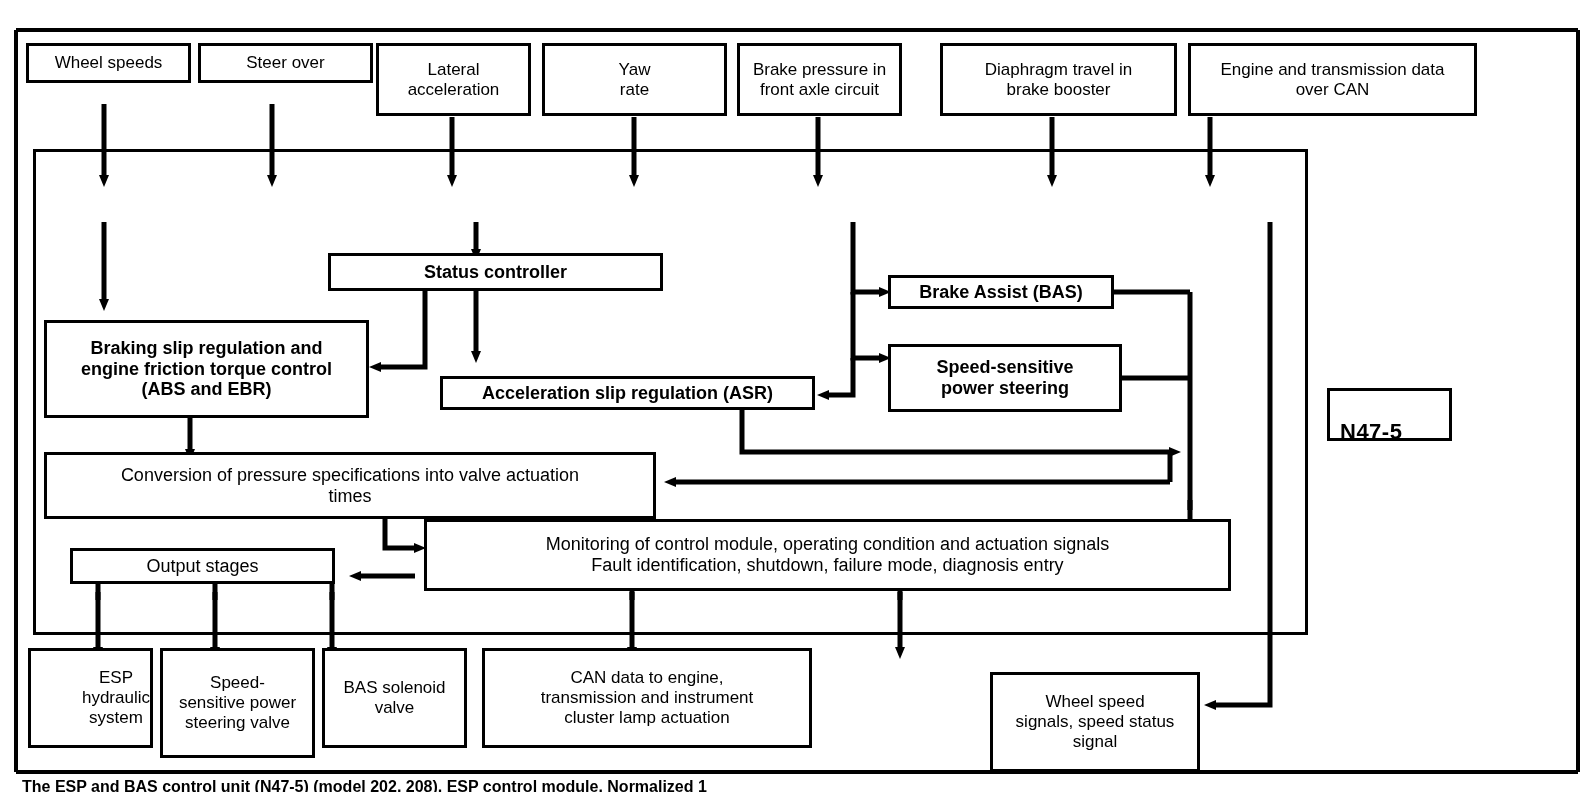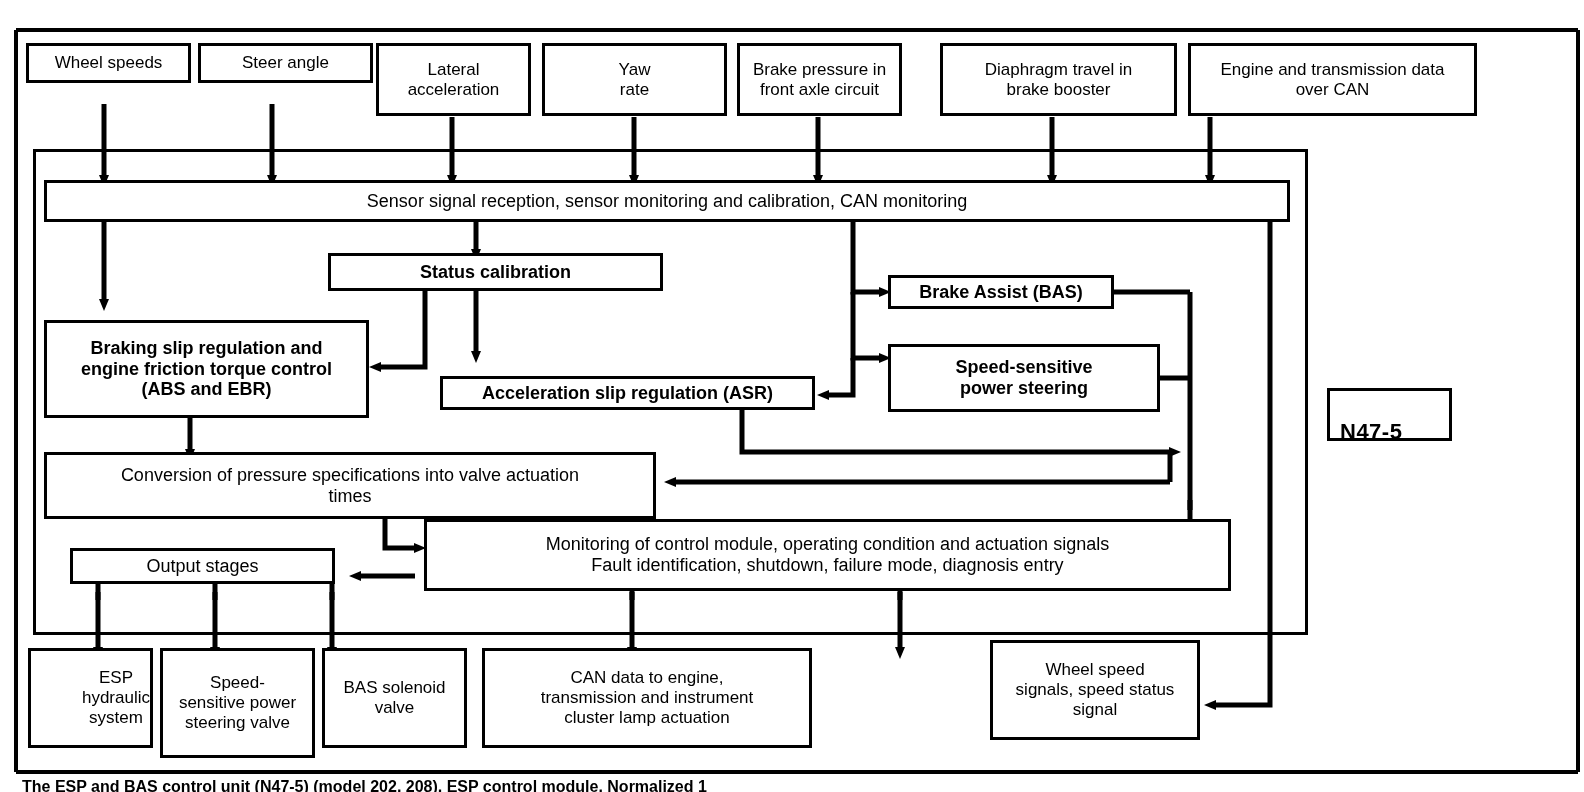--- a/index.html
+++ b/index.html
@@ -79,61 +79,58 @@
       <path d="M332,558 L332,600"></path>
       <path d="M632,519 L632,600"></path>
       <path d="M900,519 L900,600"></path>
     </g>
   </svg>
 
   <div class="box t16" style="left:26px;top:43px;width:165px;height:40px;">
     <span>Wheel speeds</span>
   </div>
   <div class="box t16" style="left:198px;top:43px;width:175px;height:40px;">
-    <span>Steer angle</span>
+    <span>Steer over</span>
   </div>
   <div class="box t16" style="left:542px;top:43px;width:185px;height:73px;">
     <span class="ml">Yaw<br>rate</span>
   </div>
   <div class="box t16" style="left:376px;top:43px;width:155px;height:73px;">
     <span class="ml">Lateral<br>acceleration</span>
   </div>
   <div class="box t16" style="left:737px;top:43px;width:165px;height:73px;">
     <span class="ml">Brake pressure in<br>front axle circuit</span>
   </div>
   <div class="box t16" style="left:940px;top:43px;width:237px;height:73px;">
     <span class="ml">Diaphragm travel in<br>brake booster</span>
   </div>
   <div class="box t16" style="left:1188px;top:43px;width:289px;height:73px;">
     <span class="ml">Engine and transmission data<br>over CAN</span>
   </div>
 
   <div class="frame" style="left:33px;top:149px;width:1275px;height:486px;"></div>
 
-  <div class="box t17" style="left:44px;top:180px;width:1246px;height:42px;">
-    <span>Sensor signal reception, sensor monitoring and calibration, CAN monitoring</span>
-  </div>
 
   <div class="box t17 bold" style="left:328px;top:253px;width:335px;height:38px;">
-    <span>Status calibration</span>
+    <span>Status controller</span>
   </div>
 
   <div class="box t17 bold" style="left:440px;top:376px;width:375px;height:34px;">
     <span>Acceleration slip regulation (ASR)</span>
   </div>
 
   <div class="box t17 bold" style="left:44px;top:320px;width:325px;height:98px;">
     <span class="ml">Braking slip regulation and<br>engine friction torque control<br>(ABS and EBR)</span>
   </div>
 
   <div class="box t17 bold" style="left:888px;top:275px;width:226px;height:34px;">
     <span>Brake Assist (BAS)</span>
   </div>
 
-  <div class="box t17 bold" style="left:888px;top:344px;width:272px;height:68px;">
+  <div class="box t17 bold" style="left:888px;top:344px;width:234px;height:68px;">
     <span class="ml">Speed-sensitive<br>power steering</span>
   </div>
 
   <div class="box t17" style="left:44px;top:452px;width:612px;height:67px;">
     <span class="ml">Conversion of pressure specifications into valve actuation<br>times</span>
   </div>
 
   <div class="box t17" style="left:70px;top:548px;width:265px;height:36px;">
     <span>Output stages</span>
   </div>
@@ -150,21 +147,21 @@
   </div>
   <div class="box t16" style="left:160px;top:648px;width:155px;height:110px;">
     <span class="ml">Speed-<br>sensitive power<br>steering valve</span>
   </div>
   <div class="box t16" style="left:322px;top:648px;width:145px;height:100px;">
     <span class="ml">BAS solenoid<br>valve</span>
   </div>
   <div class="box t16" style="left:482px;top:648px;width:330px;height:100px;">
     <span class="ml">CAN data to engine,<br>transmission and instrument<br>cluster lamp actuation</span>
   </div>
-  <div class="box t16" style="left:990px;top:640px;width:210px;height:100px;">
+  <div class="box t16" style="left:990px;top:672px;width:210px;height:100px;">
     <span class="ml">Wheel speed<br>signals, speed status<br>signal</span>
   </div>
 
   <svg class="layer" viewBox="0 0 1584 792">
     <g stroke="#000" stroke-width="4" fill="none">
       <path d="M16,30 L1578,30"></path>
       <path d="M16,30 L16,772"></path>
       <path d="M1578,30 L1578,772"></path>
       <path d="M16,772 L1578,772"></path>
     </g>

